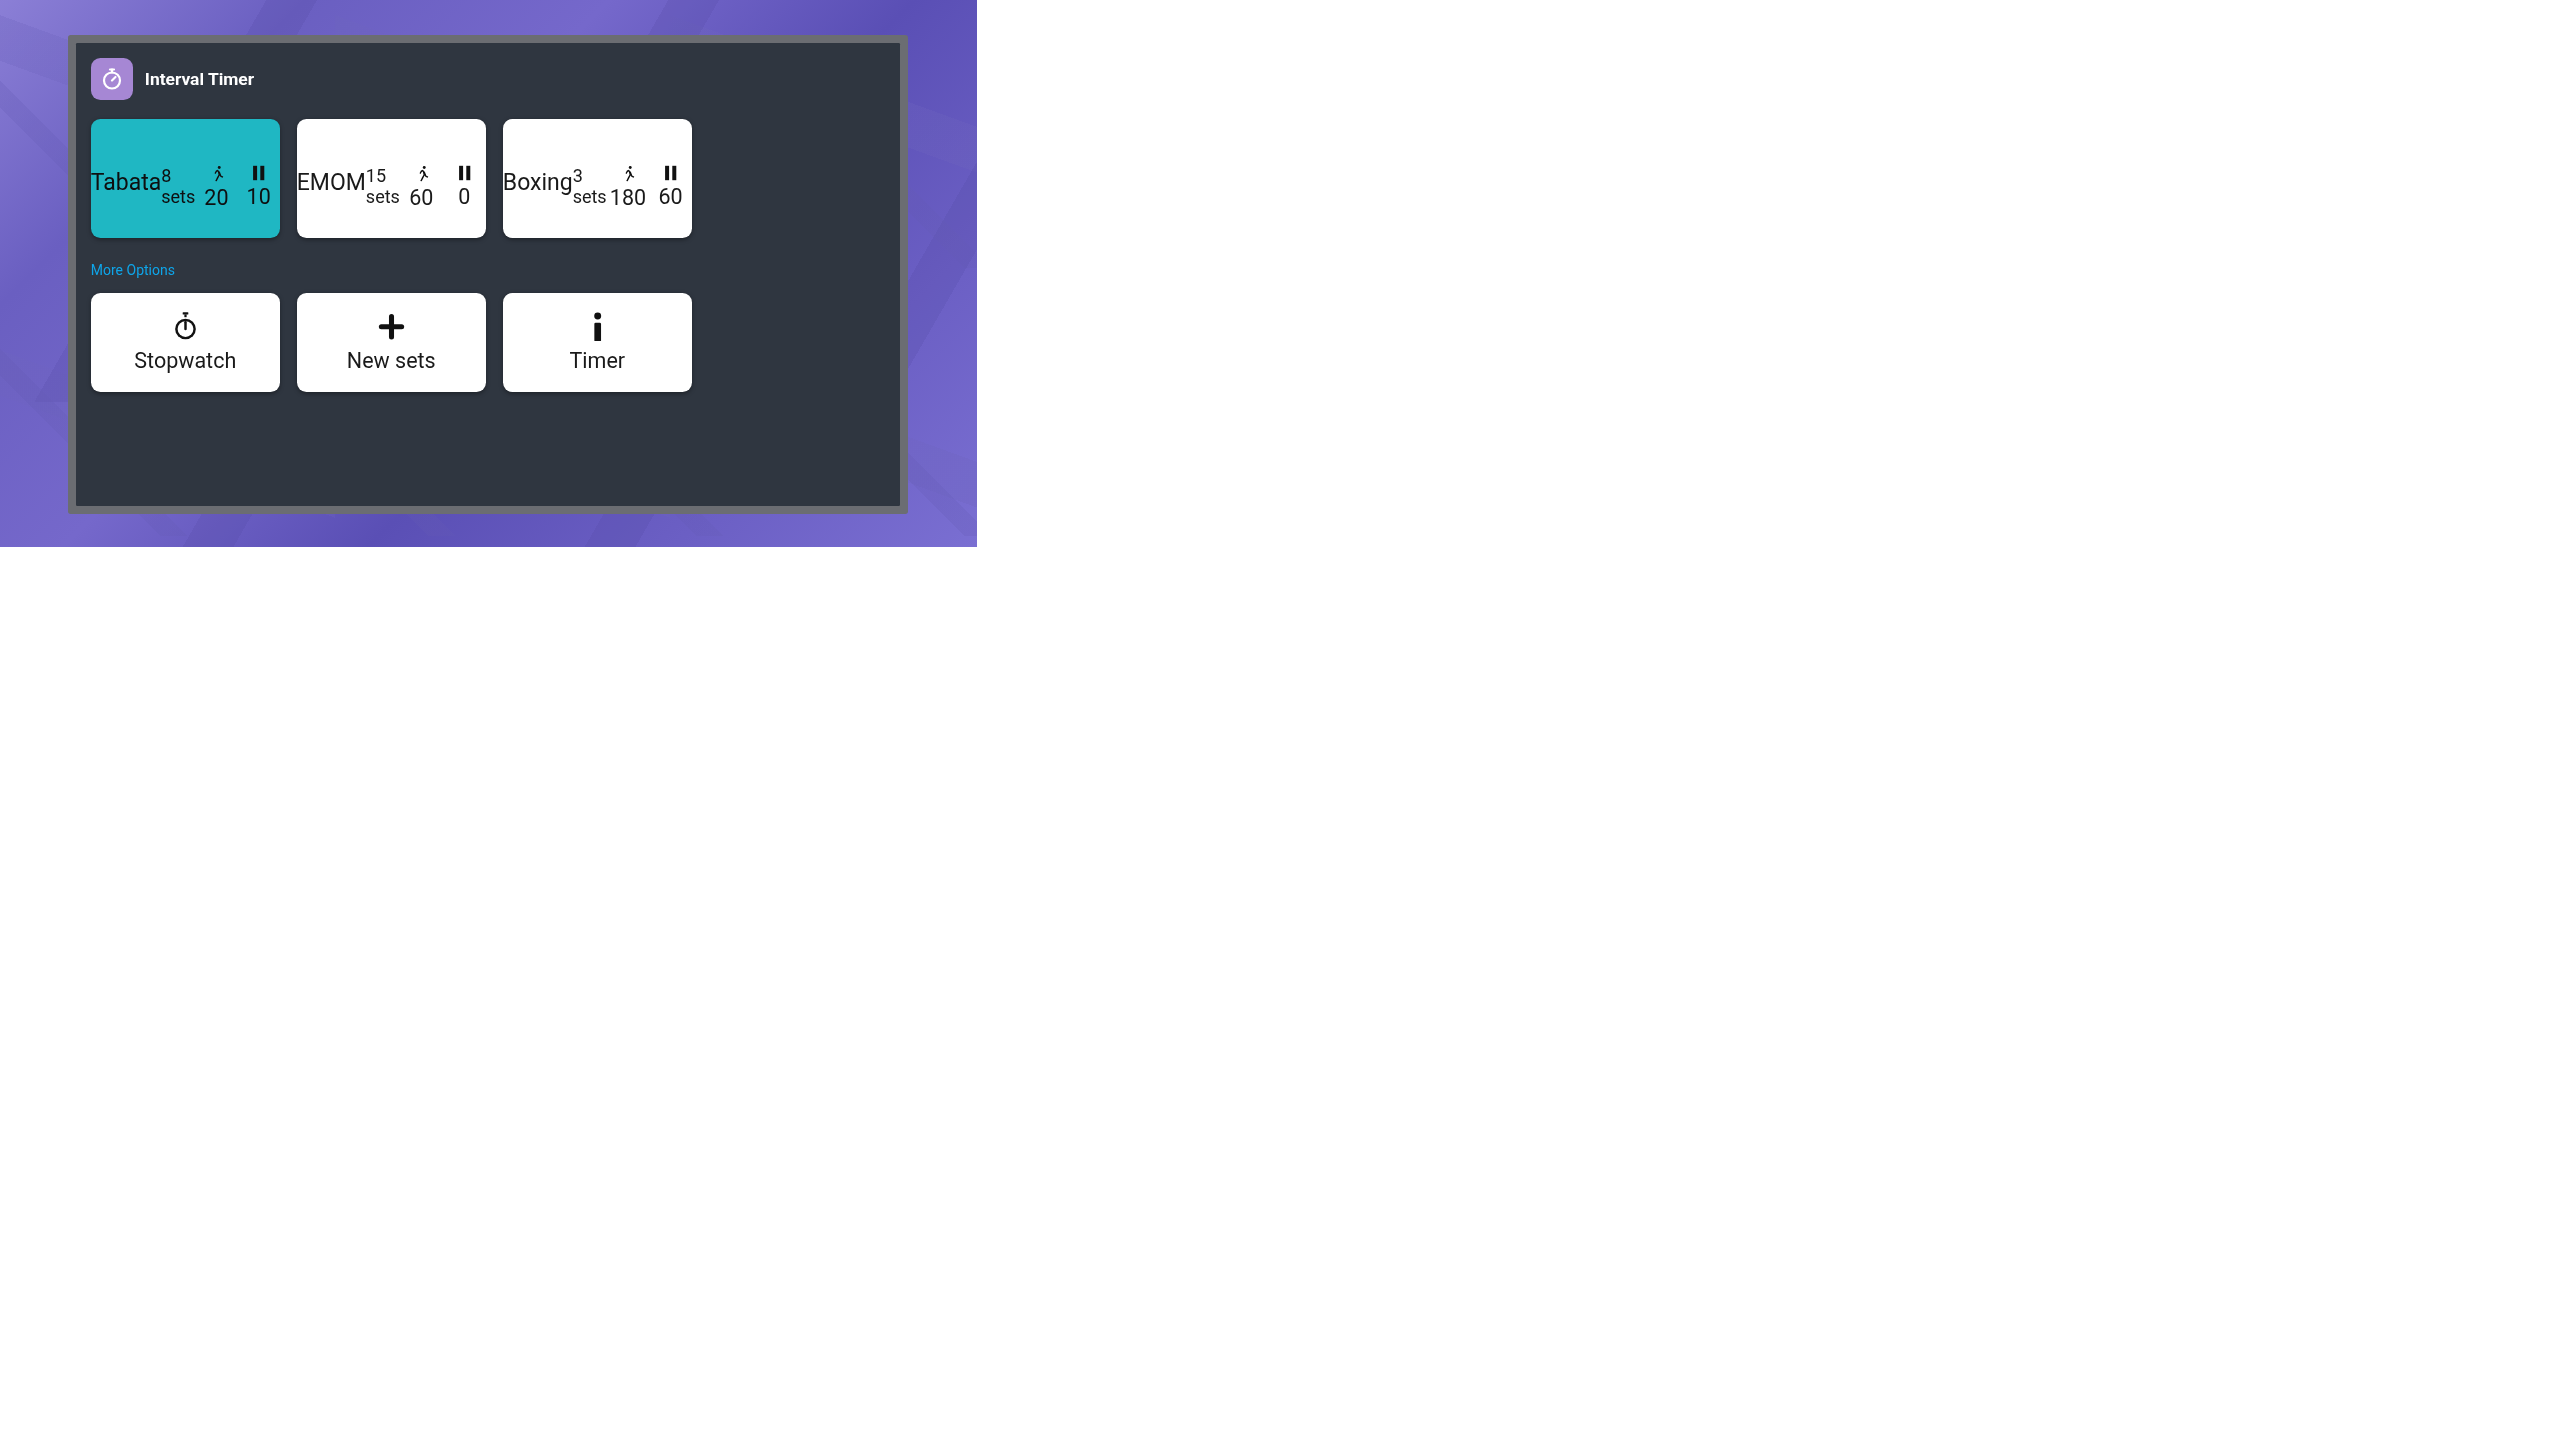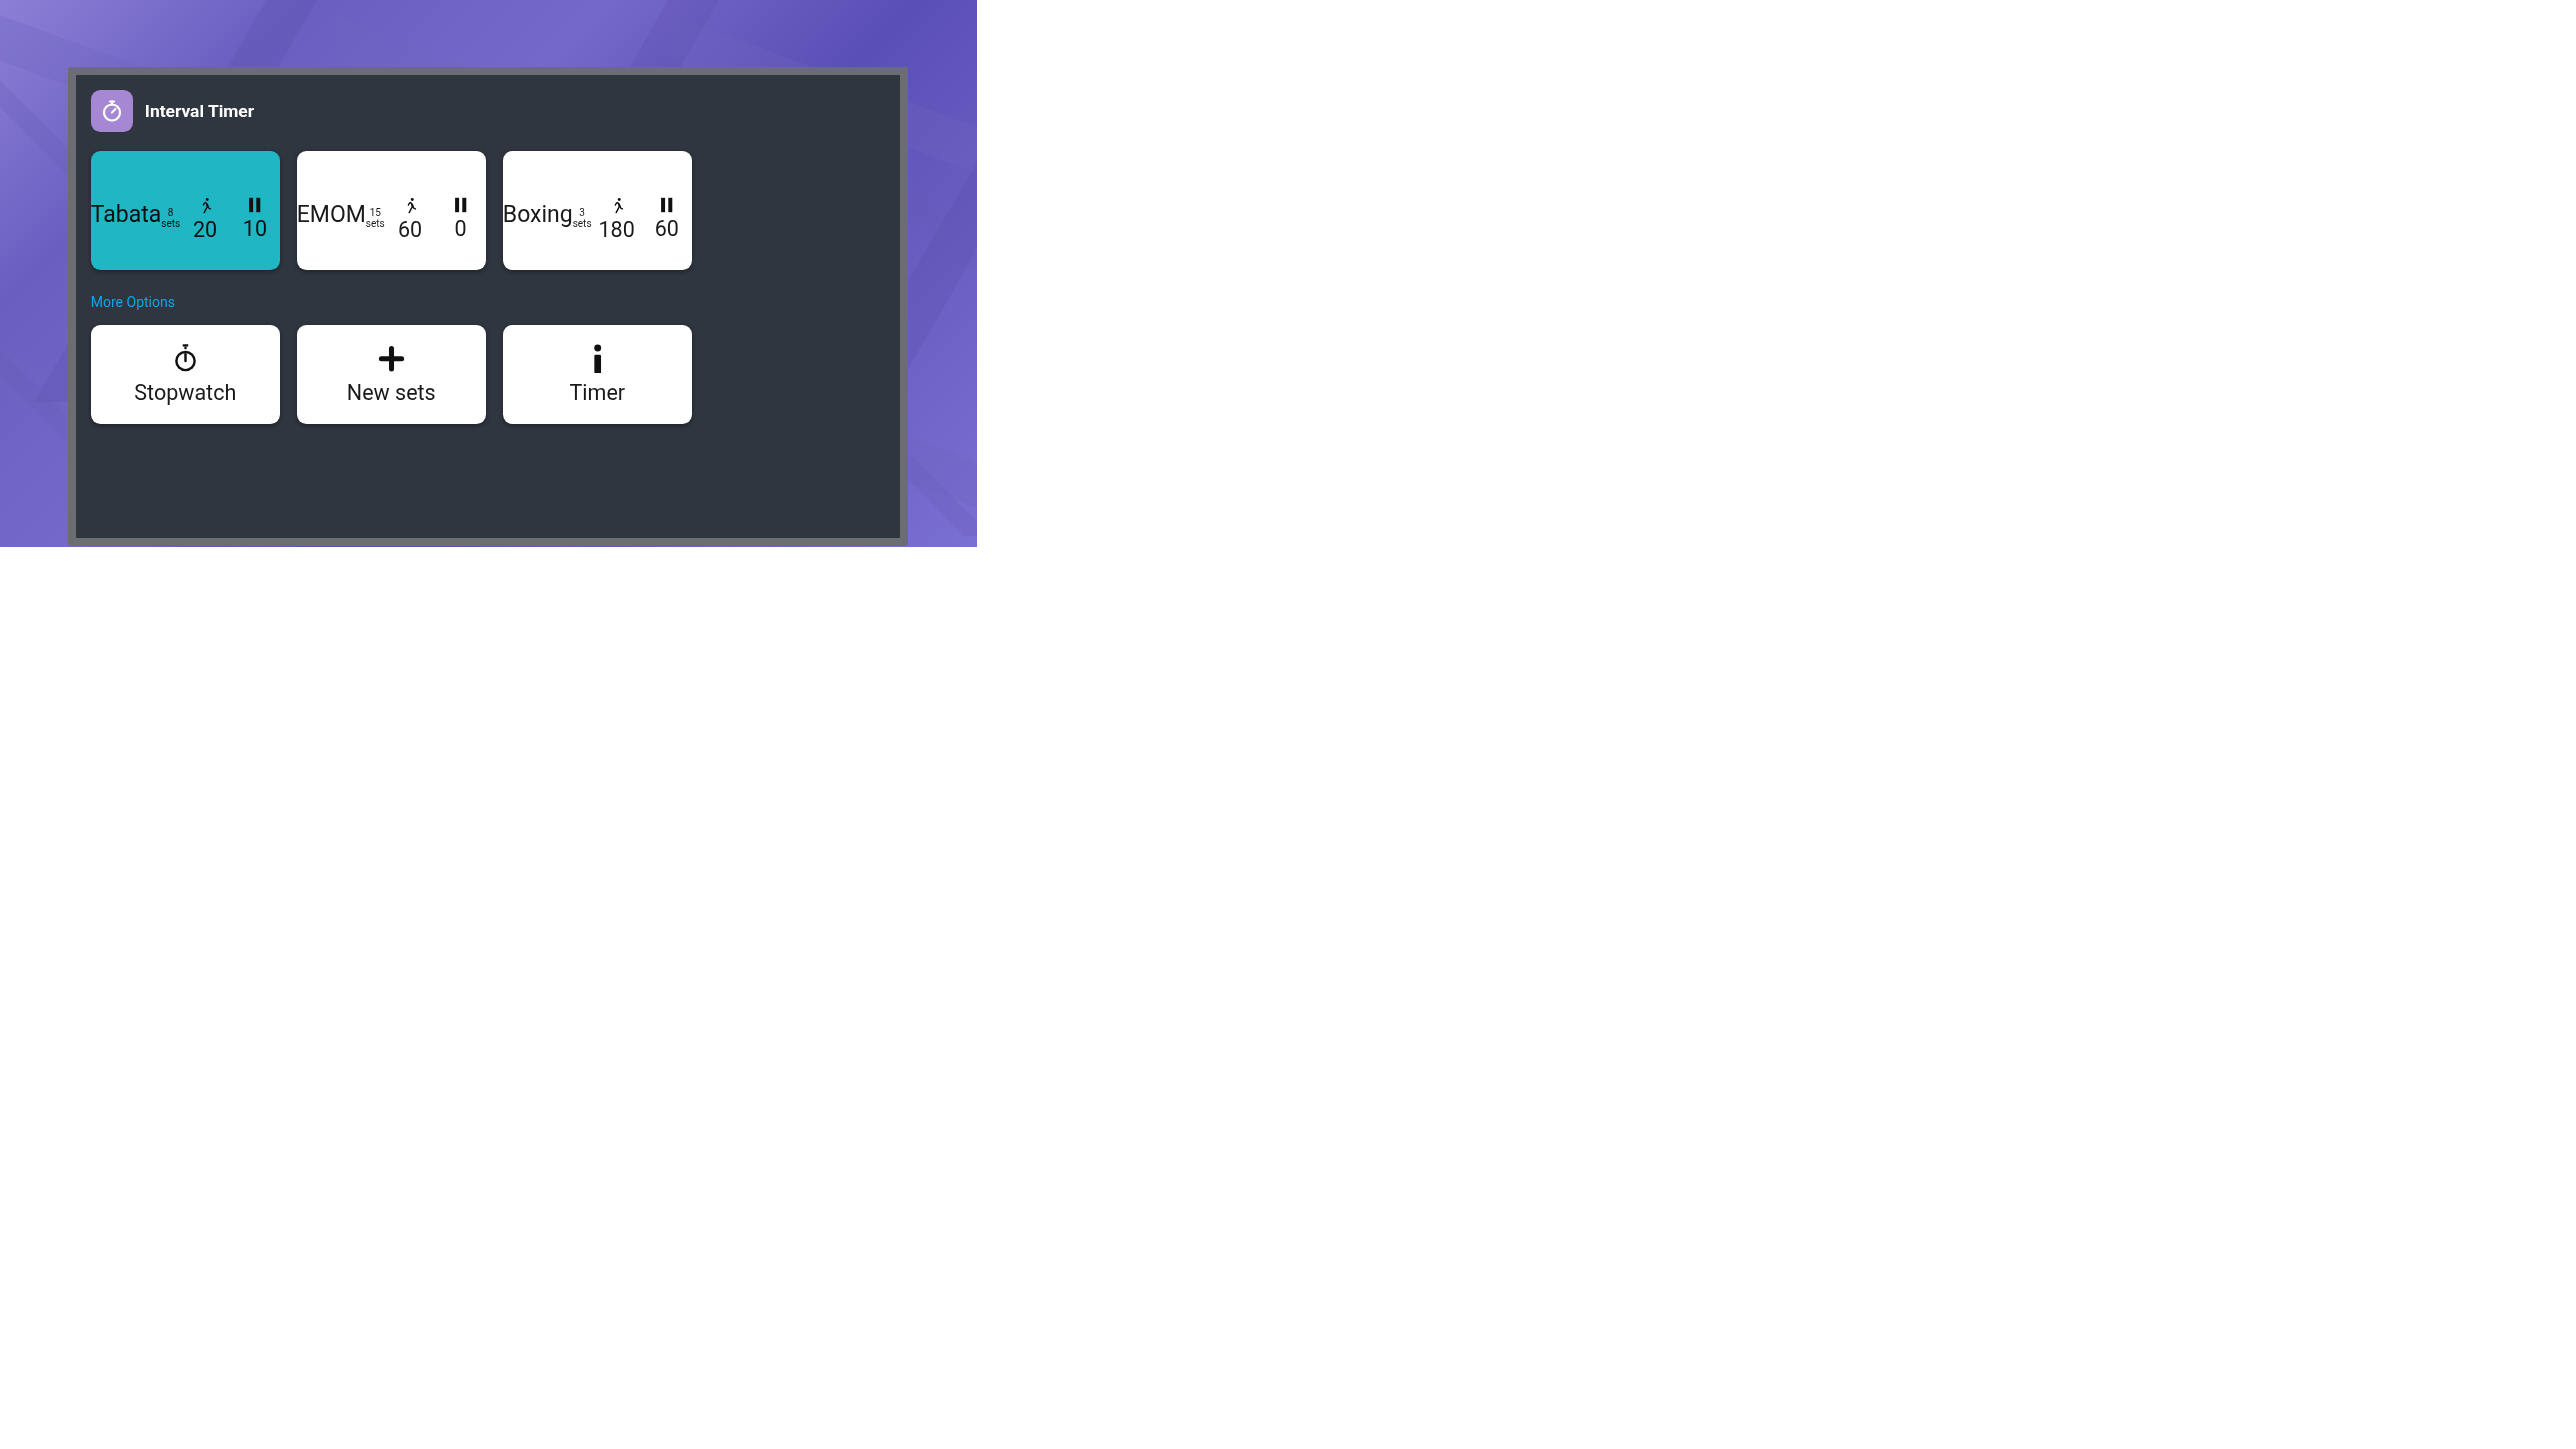--- a/index.html
+++ b/index.html
@@ -27,21 +27,20 @@
     }
     .tv-frame {
       position: absolute;
       left: 68px;
       top: 35px;
       width: 840px;
       height: 479px;
       background: #6b6d72;
       border-radius: 2.7px;
       padding: 8px;
-      margin-top: 32px;
     }
     .screen {
       width: 100%;
       height: 100%;
       background: #2f3640;
       border-radius: 1.3px;
       padding: 14.8px 14.8px;
       overflow: hidden;
     }
     .header {
@@ -84,24 +83,23 @@
     .card.selected {
       background: #1fb7c3;
       color: #0e0f10;
     }
     .card-title {
       font-size: 23px;
       font-weight: 400;
       line-height: 1.2;
     }
     .card-sets {
-      font-size: 10px;
+      font-size: 18px;
       margin-top: 5.4px;
       font-weight: 400;
-      text-align: center;
     }
     .card-stats {
       display: flex;
       width: 100%;
       margin-top: 9.4px;
     }
     .stat {
       flex: 1;
       display: flex;
       flex-direction: column;

